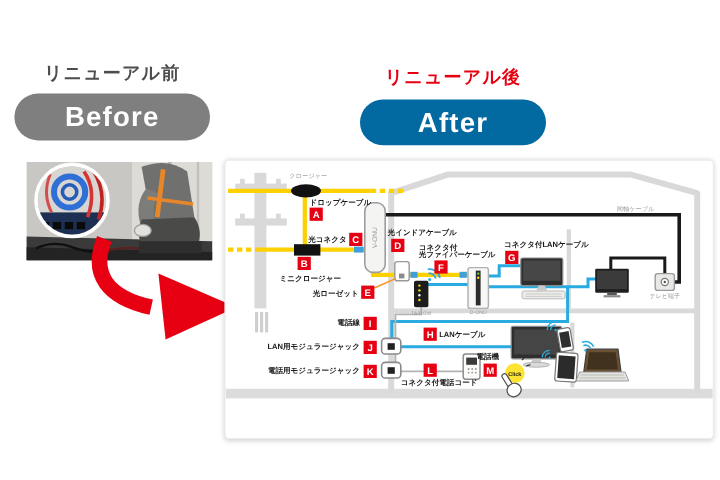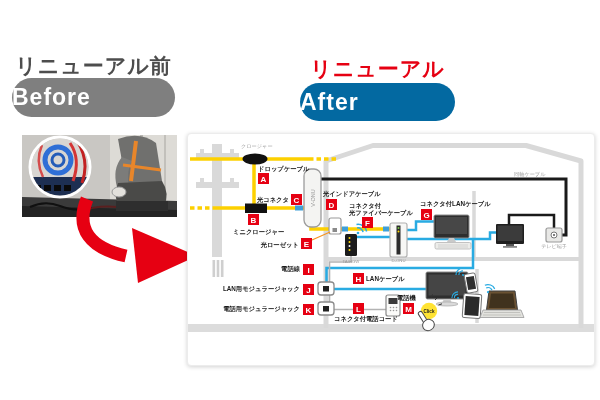--- a/index.html
+++ b/index.html
@@ -1,22 +1,22 @@
 <!DOCTYPE html>
 <html><head>
 <meta charset="utf-8">
 <style>
   html,body{margin:0;padding:0;}
   body{width:600px;height:400px;background:#ffffff;position:relative;overflow:hidden;
        font-family:"Liberation Sans","DejaVu Sans",sans-serif;}
   .abs{position:absolute;}
-  .heading{font-weight:700;font-size:21px;text-align:center;letter-spacing:1px;}
+  .heading{font-weight:700;font-size:15px;text-align:center;letter-spacing:1px;}
   .h-before{left:12px;top:52px;width:163px;color:#4d4d4d;}
   .h-after{left:300px;top:55px;width:155px;color:#e60012;}
-  .pill{border-radius:20px;color:#fff;font-weight:700;font-size:23px;letter-spacing:1px;}
+  .pill{border-radius:20px;color:#fff;font-weight:700;font-size:23px;text-align:center;letter-spacing:1px;}
   .pill-before{left:12px;top:78px;width:163px;height:39px;line-height:39px;background:#7f7f7f;}
   .pill-after{left:300px;top:83px;width:155px;height:38px;line-height:38px;background:#0369a1;}
   .photo{left:22px;top:135px;width:155px;height:82px;}
   .arrow{left:60px;top:195px;width:145px;height:100px;}
   .card{left:187px;top:133px;width:406px;height:231px;background:#fff;border:1px solid #ececec;
         border-radius:4px;box-shadow:0 1px 4px rgba(0,0,0,.18);}
   svg text{font-family:"Liberation Sans","DejaVu Sans",sans-serif;font-weight:700;fill:#1a1a1a;}
   svg text.gray{fill:#999;font-weight:400;}
   svg text.letter{fill:#fff;}
 </style>

